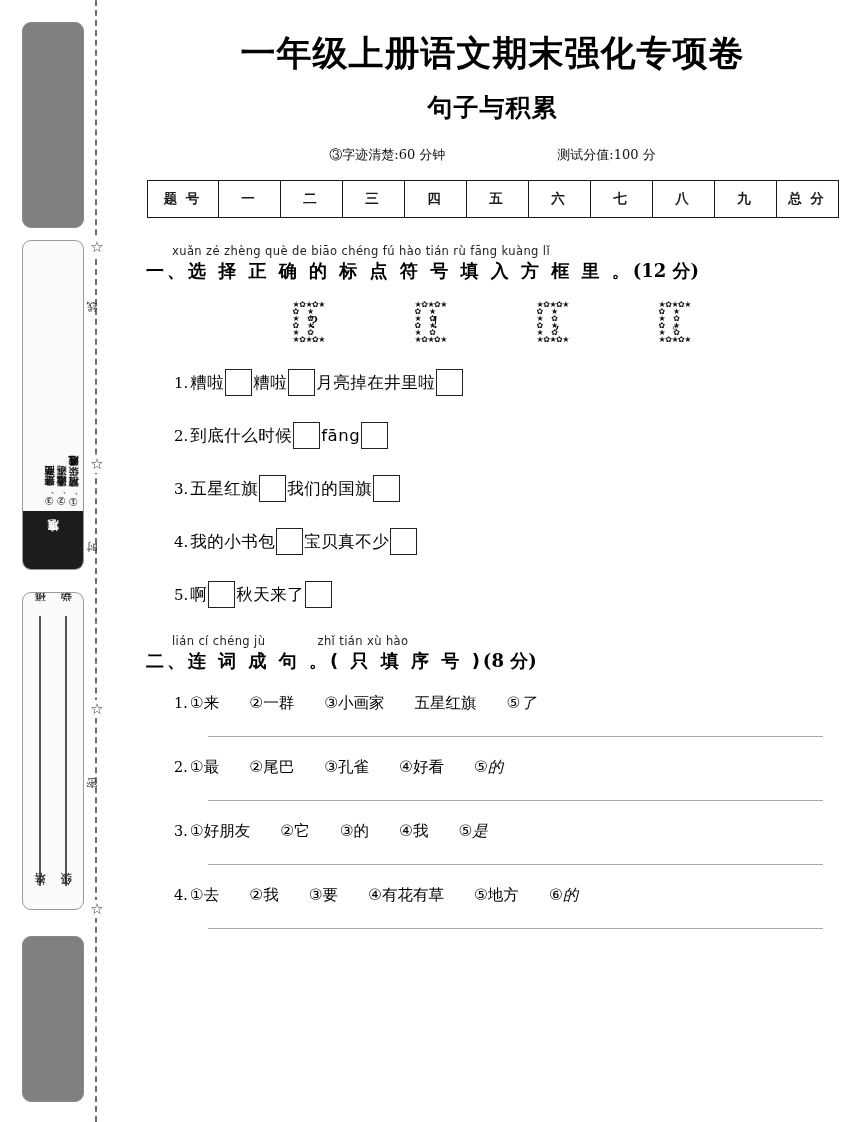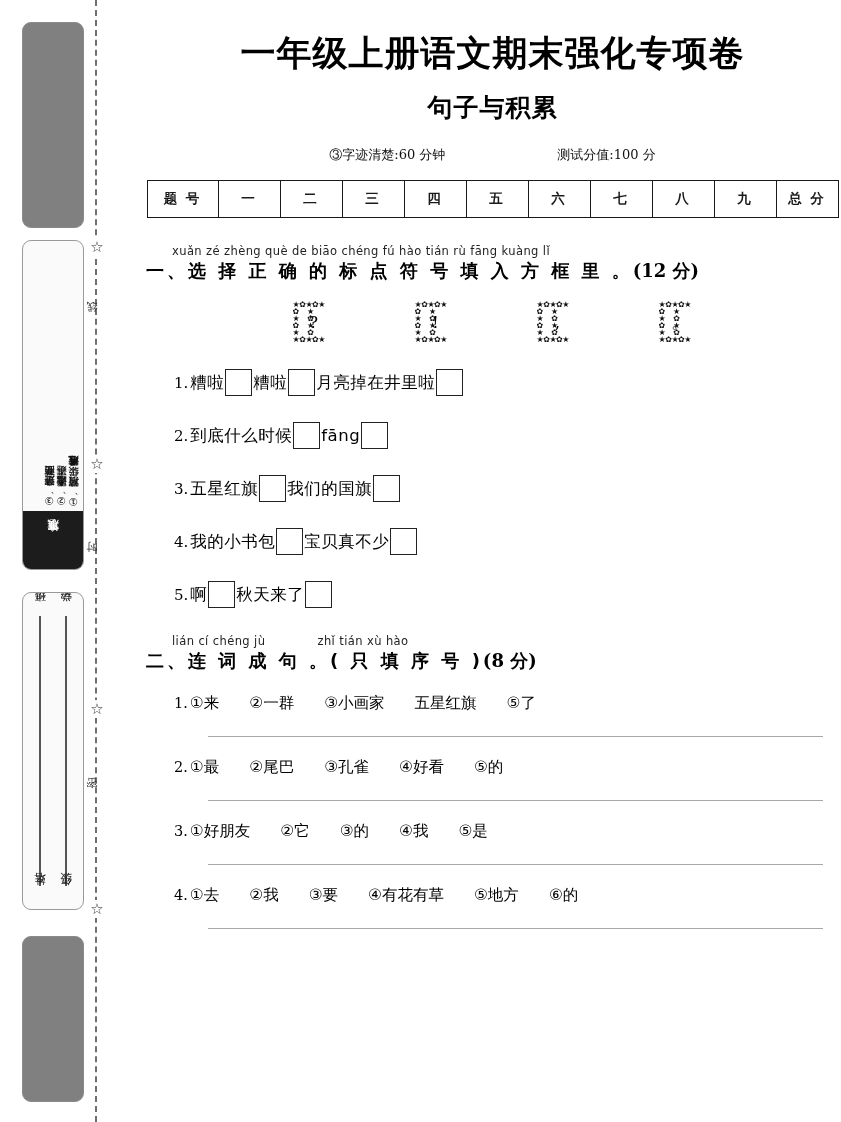--- a/index.html
+++ b/index.html
@@ -306,21 +306,21 @@
     margin-top: 20px;
     color: #000;
     white-space: nowrap;
   }
   .w-num {
     font-family: "DejaVu Serif", "Liberation Serif", serif;
     font-size: 14.5px;
     margin-right: 2px;
   }
   .w-item { margin-right: 30px; }
-  .w-item:last-child { margin-right: 0; }
+  .w-item:last-child { margin-right: 0; font-style: italic; }
   .ans-rule {
     height: 0;
     border-top: 1.6px solid #a8a8a8;
     margin: 22px 24px 0 62px;
   }
 </style>
 </head>
 <body>
 
 <div id="left-margin">

